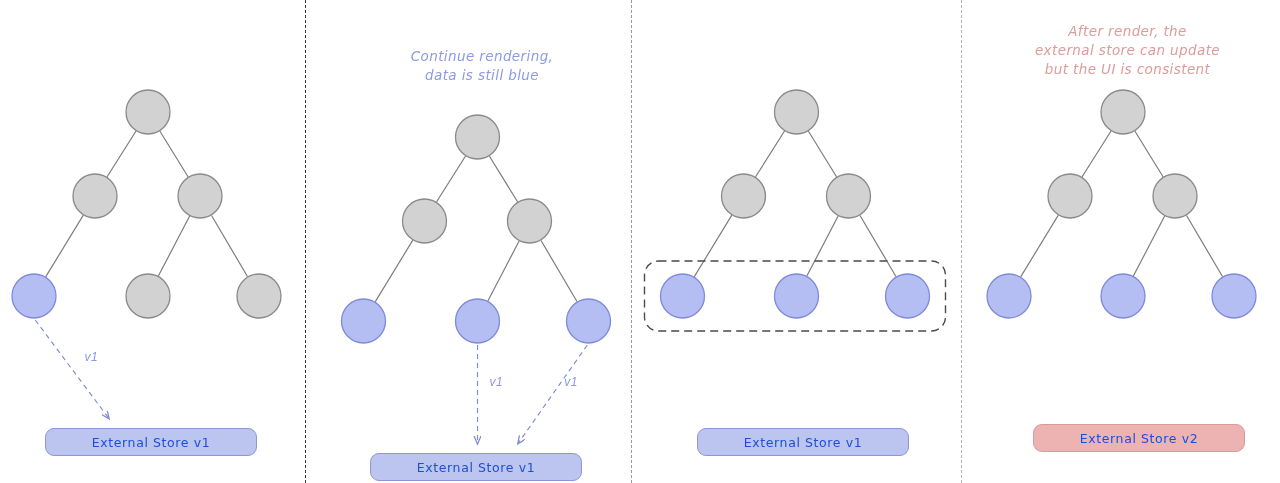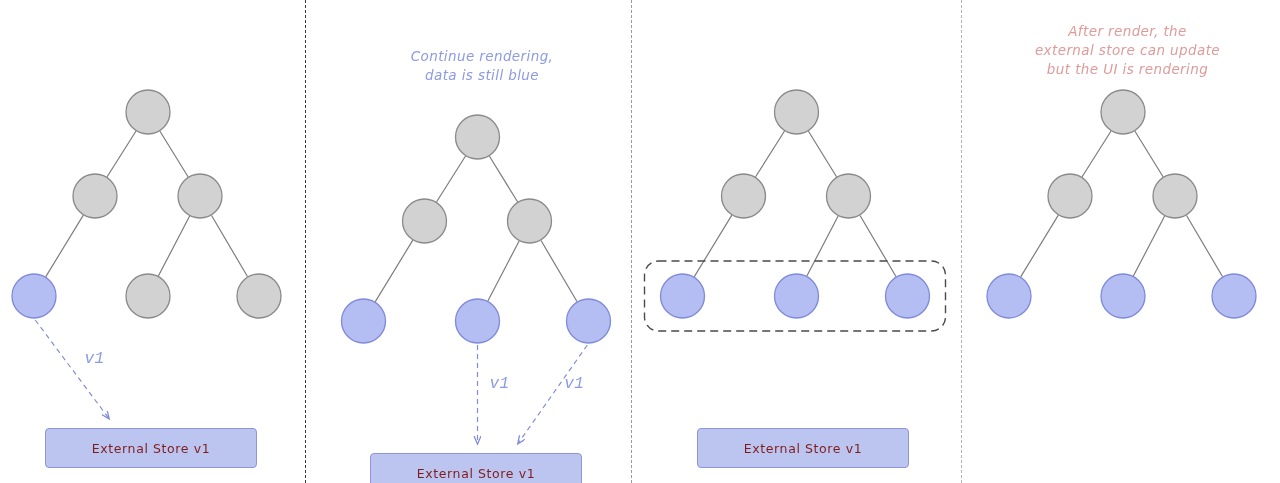--- a/index.html
+++ b/index.html
@@ -55,43 +55,43 @@
     position: absolute;
     left: 0;
     top: 0;
     width: 100%;
     height: 483px;
     overflow: visible;
   }
 
   .store {
     position: absolute;
-    height: 40px;
-    border-radius: 4px;
+    height: 28px;
+    border-radius: 9px;
     display: flex;
     align-items: center;
     justify-content: center;
     font-family: "DejaVu Sans", sans-serif;
     font-size: 12.5px;
     letter-spacing: 0.6px;
-    color: #7f1d1d;
+    color: #1d4ed8;
     box-sizing: border-box;
   }
   .store.blue {
     background: #bcc4f0;
     border: 1.3px solid #8e96d8;
   }
   .store.red {
     background: #edb2b2;
     border: 1.3px solid #d89a9a;
   }
   .edge-label {
     position: absolute;
-    font-family: Liberation Mono, monospace;
-    font-size: 16px;
+    font-family: Liberation Sans, sans-serif;
+    font-size: 12px;
     color: #8c9ae4;
     font-style: italic;
     letter-spacing: 0.5px;
   }
 </style>
 </head>
 <body>
 
 <div id="board">
     <div class="divider" style="left: 305px;"></div>
@@ -165,33 +165,34 @@
         <circle cx="206.5" cy="196" r="22" fill="#d2d2d2" stroke="#8a8a8a" stroke-width="1.3"></circle>
         <circle cx="40.5" cy="296" r="22" fill="#b4bef2" stroke="#7f8ad9" stroke-width="1.3"></circle>
         <circle cx="154.5" cy="296" r="22" fill="#b4bef2" stroke="#7f8ad9" stroke-width="1.3"></circle>
         <circle cx="265.5" cy="296" r="22" fill="#b4bef2" stroke="#7f8ad9" stroke-width="1.3"></circle>
       </svg>
       <div class="store blue" style="left: 55px; width: 212px; top: 428px;">External Store v1</div>
     </div>
     <div class="panel" style="left: 975px; width: 305px;">
       <div class="title red">After render, the
 external store can update
-but the UI is rendering</div>
+but the UI is consistent</div>
       <svg class="tree" viewBox="0 0 305 483" preserveAspectRatio="none">
         <defs>
           <marker id="ah3" markerWidth="9" markerHeight="9" refX="6" refY="3" orient="auto">
             <path d="M0,0 L7,3 L0,6" fill="none" stroke="#7f8ad9" stroke-width="1.1"></path>
           </marker>
         </defs>
         <line x1="135.72687490512192" y1="131.45174543339166" x2="107.27312509487808" y2="176.54825456660834" stroke="#7d7d7d" stroke-width="1.2" stroke-linecap="round"></line>
         <line x1="160.1061561361748" y1="131.55609837382082" x2="187.8938438638252" y2="176.44390162617918" stroke="#7d7d7d" stroke-width="1.2" stroke-linecap="round"></line>
         <line x1="83.0225383534898" y1="215.63518302706592" x2="45.97746164651021" y2="276.3648169729341" stroke="#7d7d7d" stroke-width="1.2" stroke-linecap="round"></line>
         <line x1="189.38888705723423" y1="216.4059864283957" x2="158.61111294276577" y2="275.5940135716043" stroke="#7d7d7d" stroke-width="1.2" stroke-linecap="round"></line>
         <line x1="211.6874238255006" y1="215.80919292457725" x2="247.3125761744994" y2="276.19080707542275" stroke="#7d7d7d" stroke-width="1.2" stroke-linecap="round"></line>
         <circle cx="148" cy="112" r="22" fill="#d2d2d2" stroke="#8a8a8a" stroke-width="1.3"></circle>
         <circle cx="95" cy="196" r="22" fill="#d2d2d2" stroke="#8a8a8a" stroke-width="1.3"></circle>
         <circle cx="200" cy="196" r="22" fill="#d2d2d2" stroke="#8a8a8a" stroke-width="1.3"></circle>
         <circle cx="34" cy="296" r="22" fill="#b4bef2" stroke="#7f8ad9" stroke-width="1.3"></circle>
         <circle cx="148" cy="296" r="22" fill="#b4bef2" stroke="#7f8ad9" stroke-width="1.3"></circle>
         <circle cx="259" cy="296" r="22" fill="#b4bef2" stroke="#7f8ad9" stroke-width="1.3"></circle>
       </svg>
+      <div class="store red" style="left: 58px; width: 212px; top: 424px;">External Store v2</div>
     </div>
   </div>
 
 </body></html>

